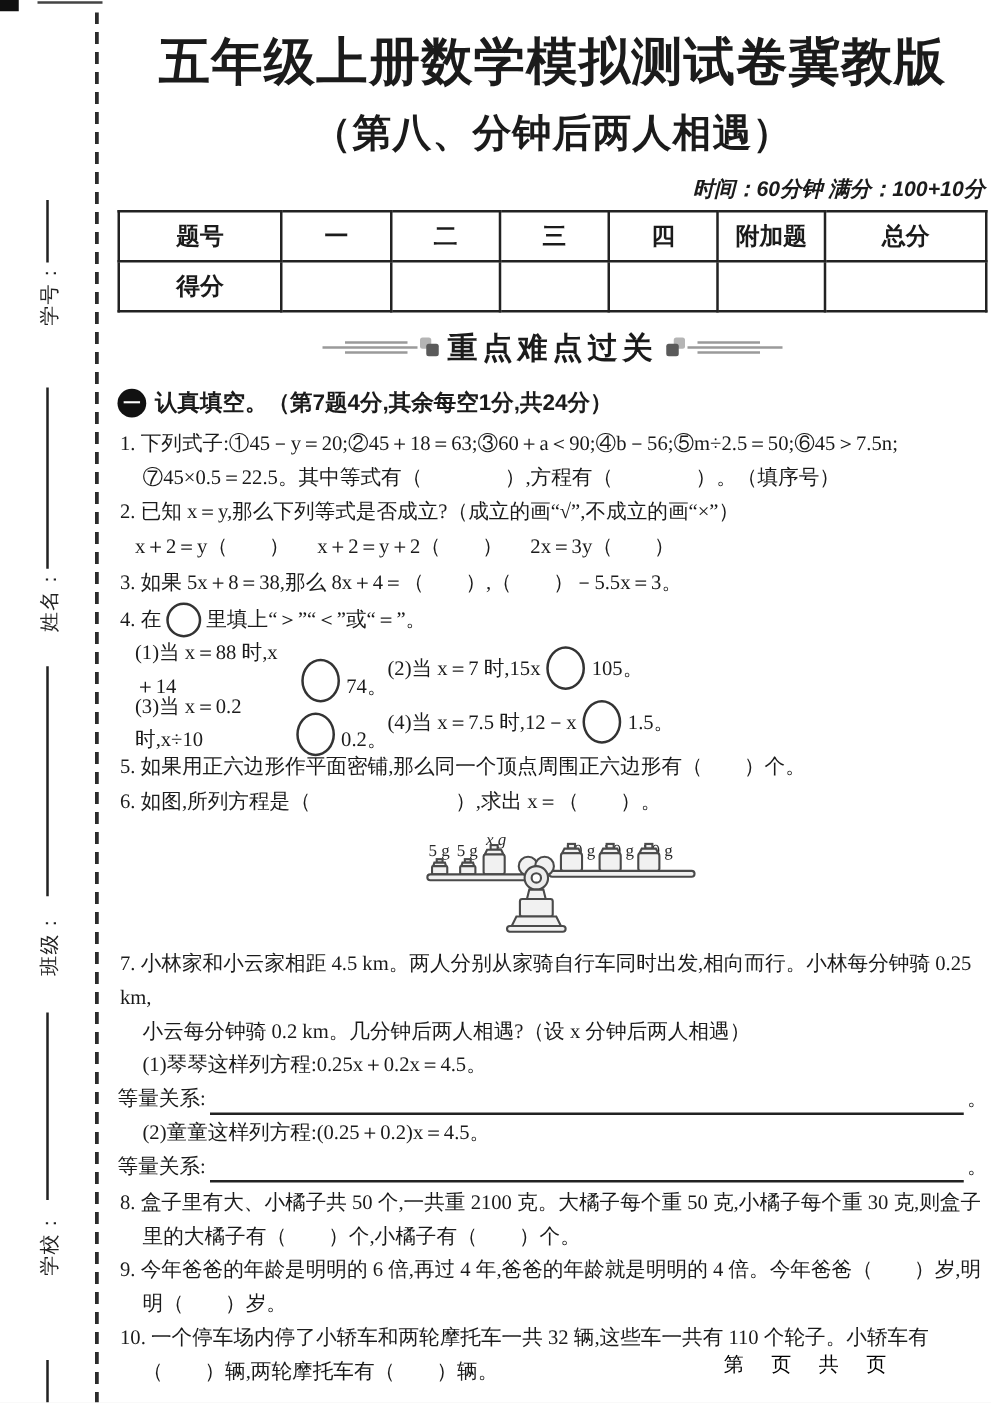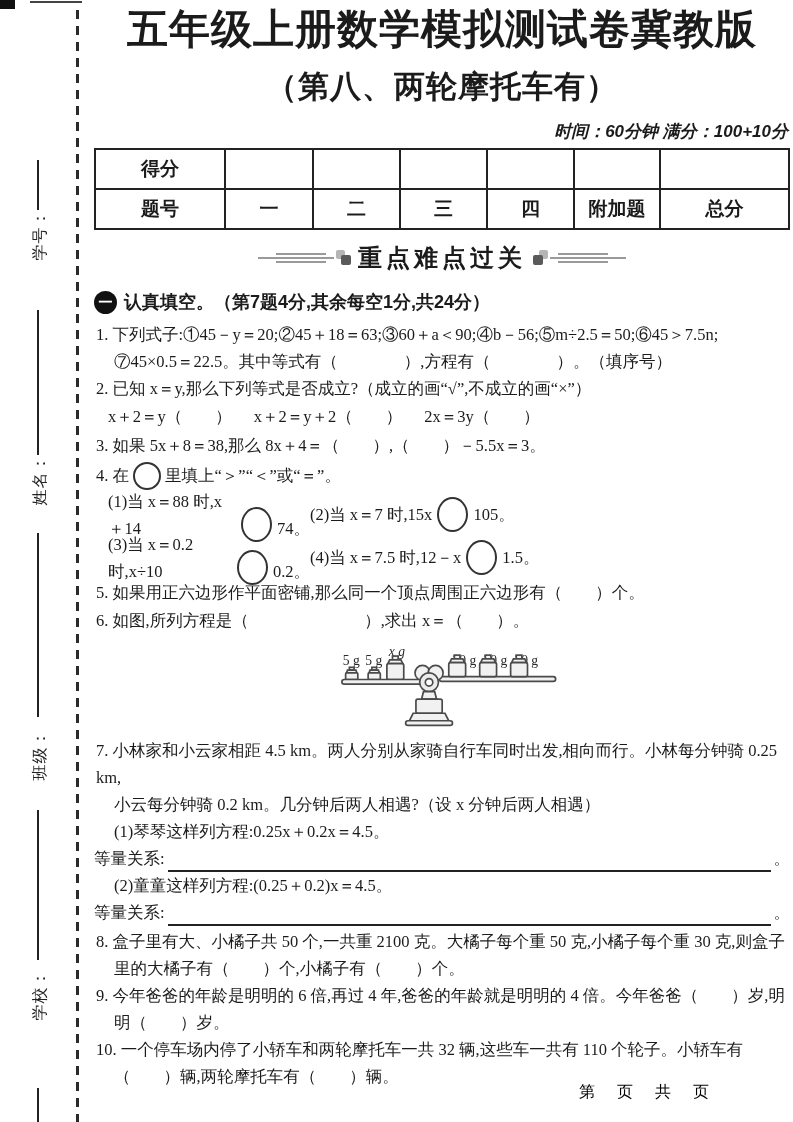--- a/index.html
+++ b/index.html
@@ -21,21 +21,21 @@
     background:repeating-linear-gradient(to bottom,#2b2b2b 0 9px,transparent 9px 16px);
   }
   .side-blank{position:absolute;left:37px;width:2px;background:#222;}
   .side-label{
     position:absolute;left:40px;transform:translate(-50%,-50%) rotate(-90deg);
     white-space:nowrap;font-size:16px;letter-spacing:1px;color:#222;
   }
 
   
   .content{position:absolute;left:94px;top:0;width:696px;}
-  .title{text-align:center;font-size:41px;line-height:58px;font-weight:bold;letter-spacing:1px;}
+  .title{margin-top:20px;text-align:center;font-size:41px;line-height:58px;font-weight:bold;letter-spacing:1px;}
   .subtitle{margin-top:5px;text-align:center;font-size:31px;line-height:48px;font-weight:bold;letter-spacing:1px;}
   .time-info{margin:10px 2px 5px 0;text-align:right;font-size:17px;line-height:22px;font-weight:bold;font-style:italic;}
 
   table.score{border-collapse:collapse;width:694px;table-layout:fixed;}
   table.score td{
     border:2px solid #222;height:36px;text-align:center;vertical-align:middle;
     font-size:19px;font-weight:bold;font-family:"Liberation Sans","DejaVu Sans",sans-serif;
   }
 
   .banner{margin-top:11px;display:flex;align-items:center;justify-content:center;height:34px;}
@@ -96,51 +96,51 @@
   <div class="side-blank" style="top:310px;height:145px;"></div>
   <div class="side-label" style="top:480px;">姓名：</div>
   <div class="side-blank" style="top:533px;height:184px;"></div>
   <div class="side-label" style="top:755px;">班级：</div>
   <div class="side-blank" style="top:810px;height:150px;"></div>
   <div class="side-label" style="top:995px;">学校：</div>
   <div class="side-blank" style="top:1088px;height:34px;"></div>
 
   <div class="content">
     <div class="title sans">五年级上册数学模拟测试卷冀教版</div>
-    <div class="subtitle sans">（第八、两轮摩托车有）</div>
+    <div class="subtitle sans">（第八、分钟后两人相遇）</div>
     <div class="time-info sans">时间：60分钟  满分：100+10分</div>
 
     <table class="score">
       <colgroup>
         <col style="width:130px">
           <col style="width:88px">
           <col style="width:87px">
           <col style="width:87px">
         <col style="width:87px">
           <col style="width:86px">
           <col style="width:129px">
       </colgroup>
       <tbody>
           <tr>
-        <td>得分</td>
-        <td></td>
-        <td></td>
-        <td></td>
-        <td></td>
-        <td></td>
-        <td></td>
-      </tr>
-      <tr>
         <td>题号</td>
         <td>一</td>
         <td>二</td>
         <td>三</td>
         <td>四</td>
         <td>附加题</td>
         <td>总分</td>
+      </tr>
+      <tr>
+        <td>得分</td>
+        <td></td>
+        <td></td>
+        <td></td>
+        <td></td>
+        <td></td>
+        <td></td>
       </tr>
     </tbody>
       </table>
 
     <div class="banner">
       <div class="speed-lines left">
           <div class="l2"></div>
           <div class="l1"></div>
           <div class="l3"></div>
         </div>

